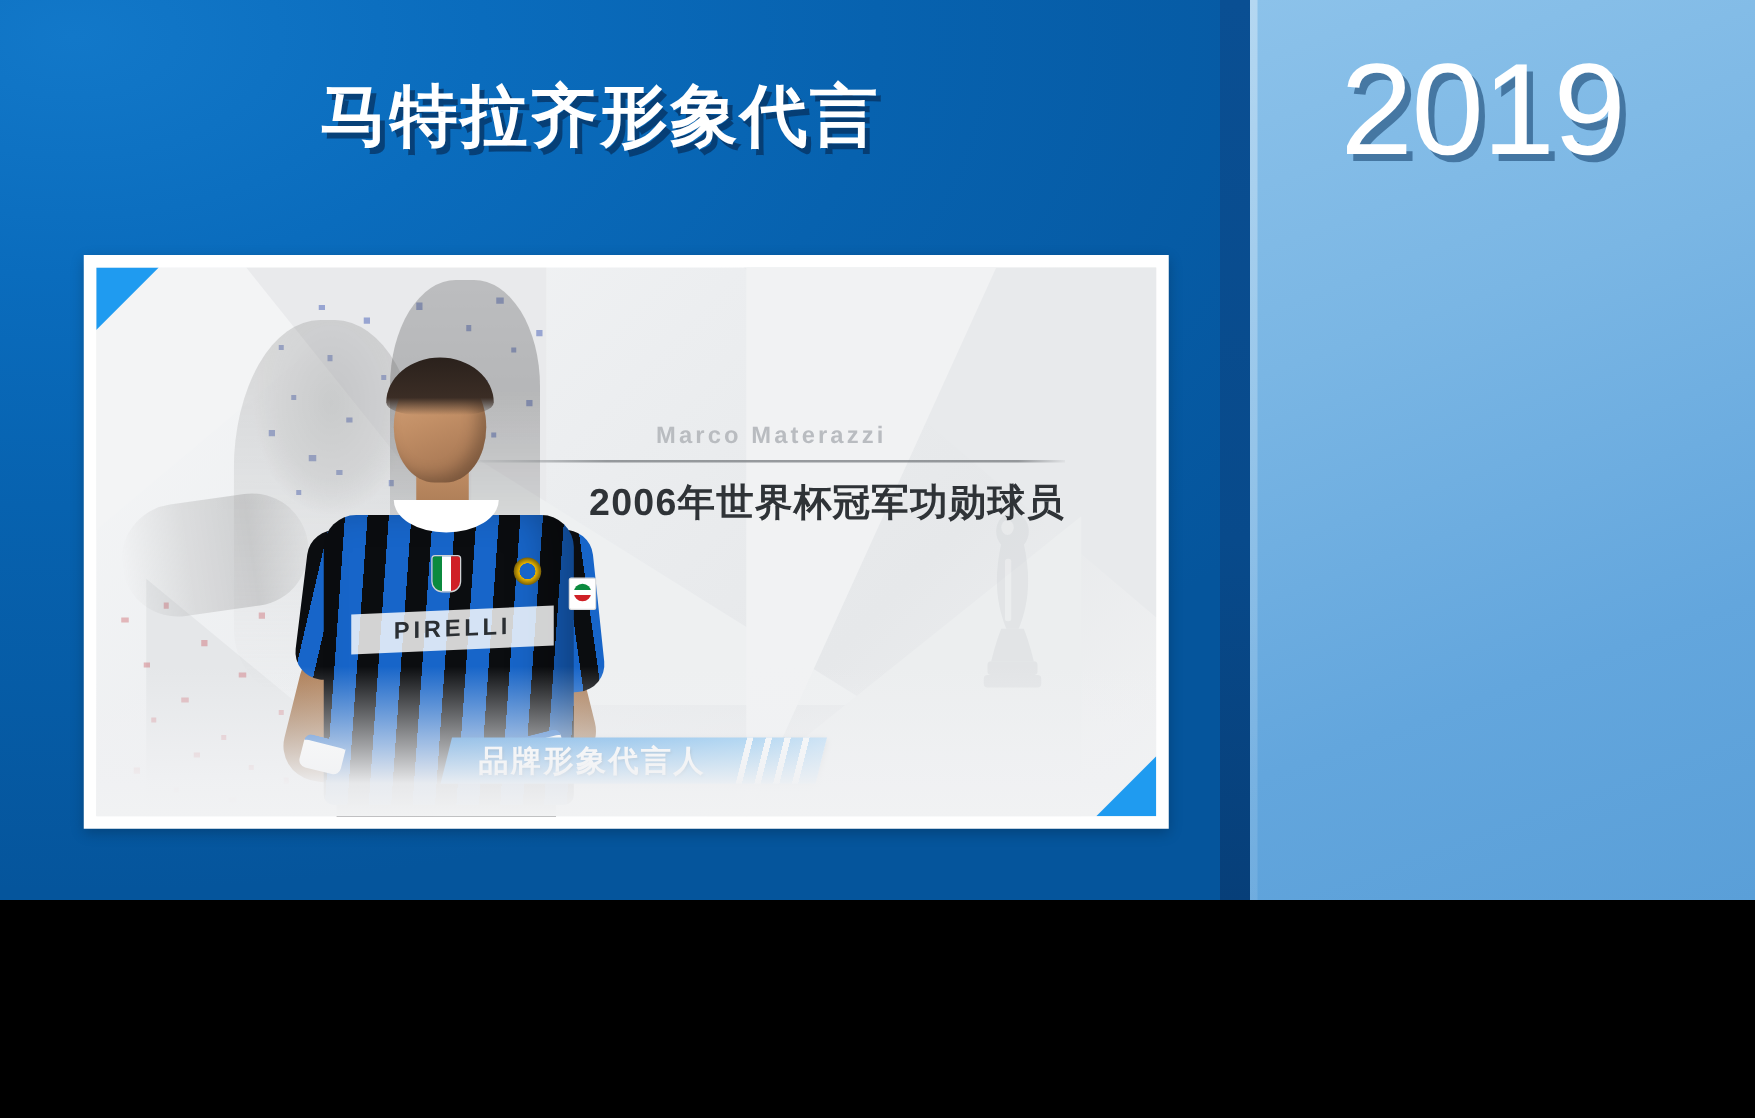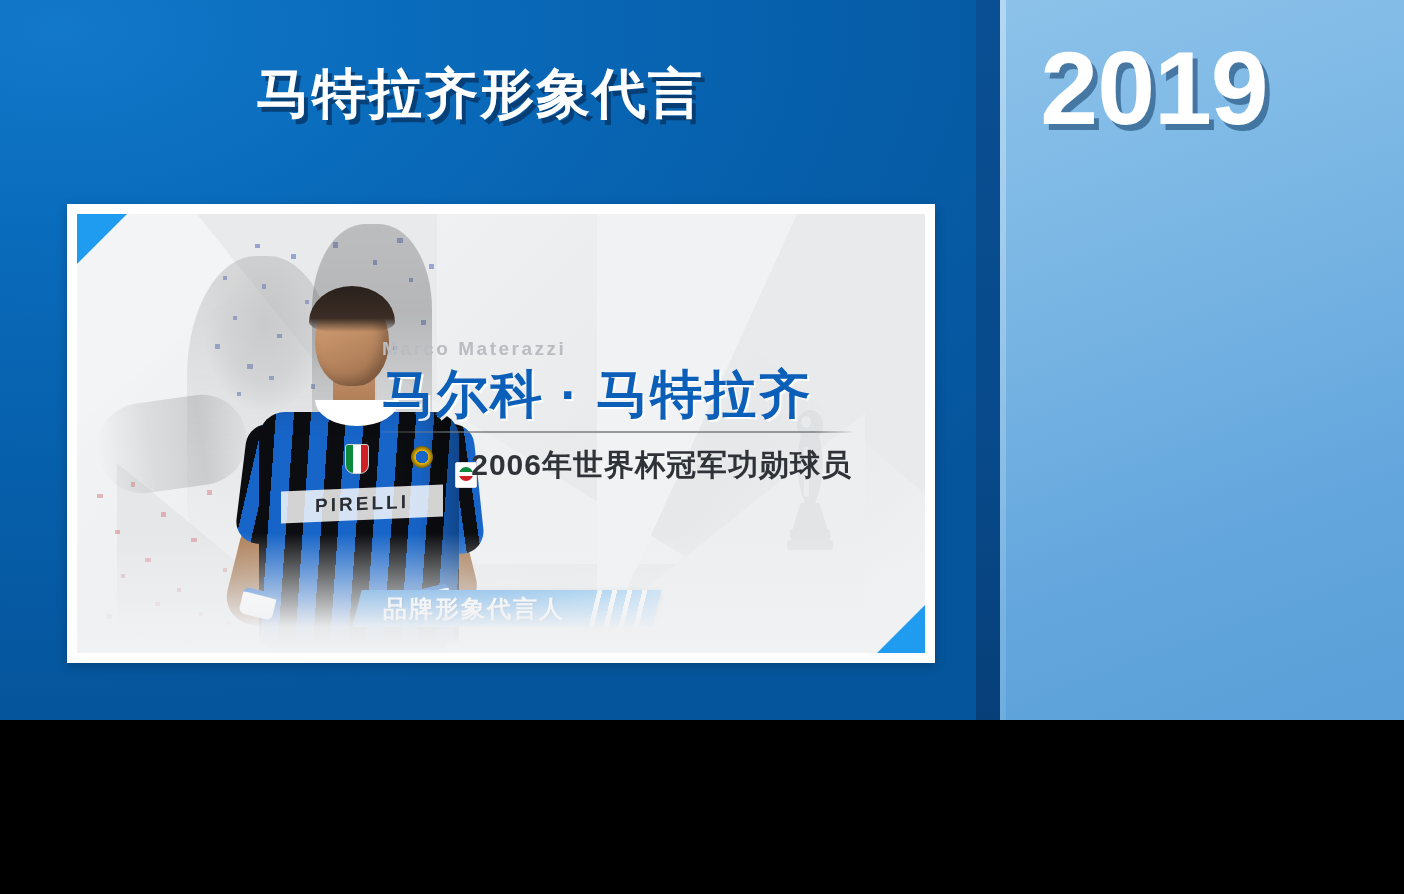--- a/index.html
+++ b/index.html
@@ -46,23 +46,23 @@
   .slide-title{
     position:absolute;left:256px;top:62px;
     font-size:54px;font-weight:bold;color:#ffffff;
     letter-spacing:2px;line-height:1.15;
     text-shadow:4px 5px 0 rgba(5,45,90,.70);
     white-space:nowrap;
   }
 
   
   .year-label{
-    position:absolute;left:952px;top:36px;width:404px;
+    position:absolute;left:984px;top:36px;width:404px;
     text-align:center;
-    font-size:104px;font-weight:bold;color:#ffffff;
+    font-size:104px;font-weight:normal;color:#ffffff;
     letter-spacing:-1px;line-height:1;
     text-shadow:5px 6px 0 rgba(18,62,105,.55);
   }
 
   
   .photo-frame{
     position:absolute;left:67px;top:204px;width:868px;height:459px;
     background:#ffffff;
     box-shadow:0 3px 10px rgba(0,0,0,.22);
     padding:10px;box-sizing:border-box;
@@ -223,20 +223,21 @@
   
   .trophy{
     position:absolute;right:86px;bottom:96px;width:58px;height:150px;opacity:.35;
   }
 
   
   .txt-block{position:absolute;left:305px;top:124px;width:470px;}
   .txt-latin{
     font-size:19px;letter-spacing:2.5px;color:#b9bcc0;font-weight:bold;
     font-family:"Liberation Sans",sans-serif;
+    text-align:center;
   }
   .txt-name{
     margin-top:6px;
     font-size:52px;font-weight:bold;color:#0c5fb8;letter-spacing:2px;
     white-space:nowrap;line-height:1.1;
     text-shadow:2px 2px 0 rgba(255,255,255,.9);
   }
   .txt-rule{
     margin-top:8px;height:2px;width:470px;
     background:linear-gradient(90deg,rgba(150,154,158,.15),rgba(120,124,128,.75) 22%,rgba(120,124,128,.75) 92%,rgba(150,154,158,.1));
@@ -383,21 +384,20 @@
             <rect x="6" y="133" width="46" height="10" rx="3"></rect>
           </g>
           <g fill="#ffffff" opacity="0.55">
             <ellipse cx="25" cy="15" rx="5" ry="6"></ellipse>
             <rect x="23" y="40" width="5" height="50" rx="2"></rect>
           </g>
         </svg>
 
         <div class="txt-block">
           <div class="txt-latin">Marco  Materazzi</div>
-          <div class="txt-name">马尔科 · 马特拉齐</div>
           <div class="txt-rule"></div>
           <div class="txt-sub">2006年世界杯冠军功勋球员</div>
 
           <div class="ribbon">
             <span class="ribbon-text">品牌形象代言人</span>
             <span class="ribbon-slashes"></span>
           </div>
         </div>
 
         <div class="hero-fade"></div>

